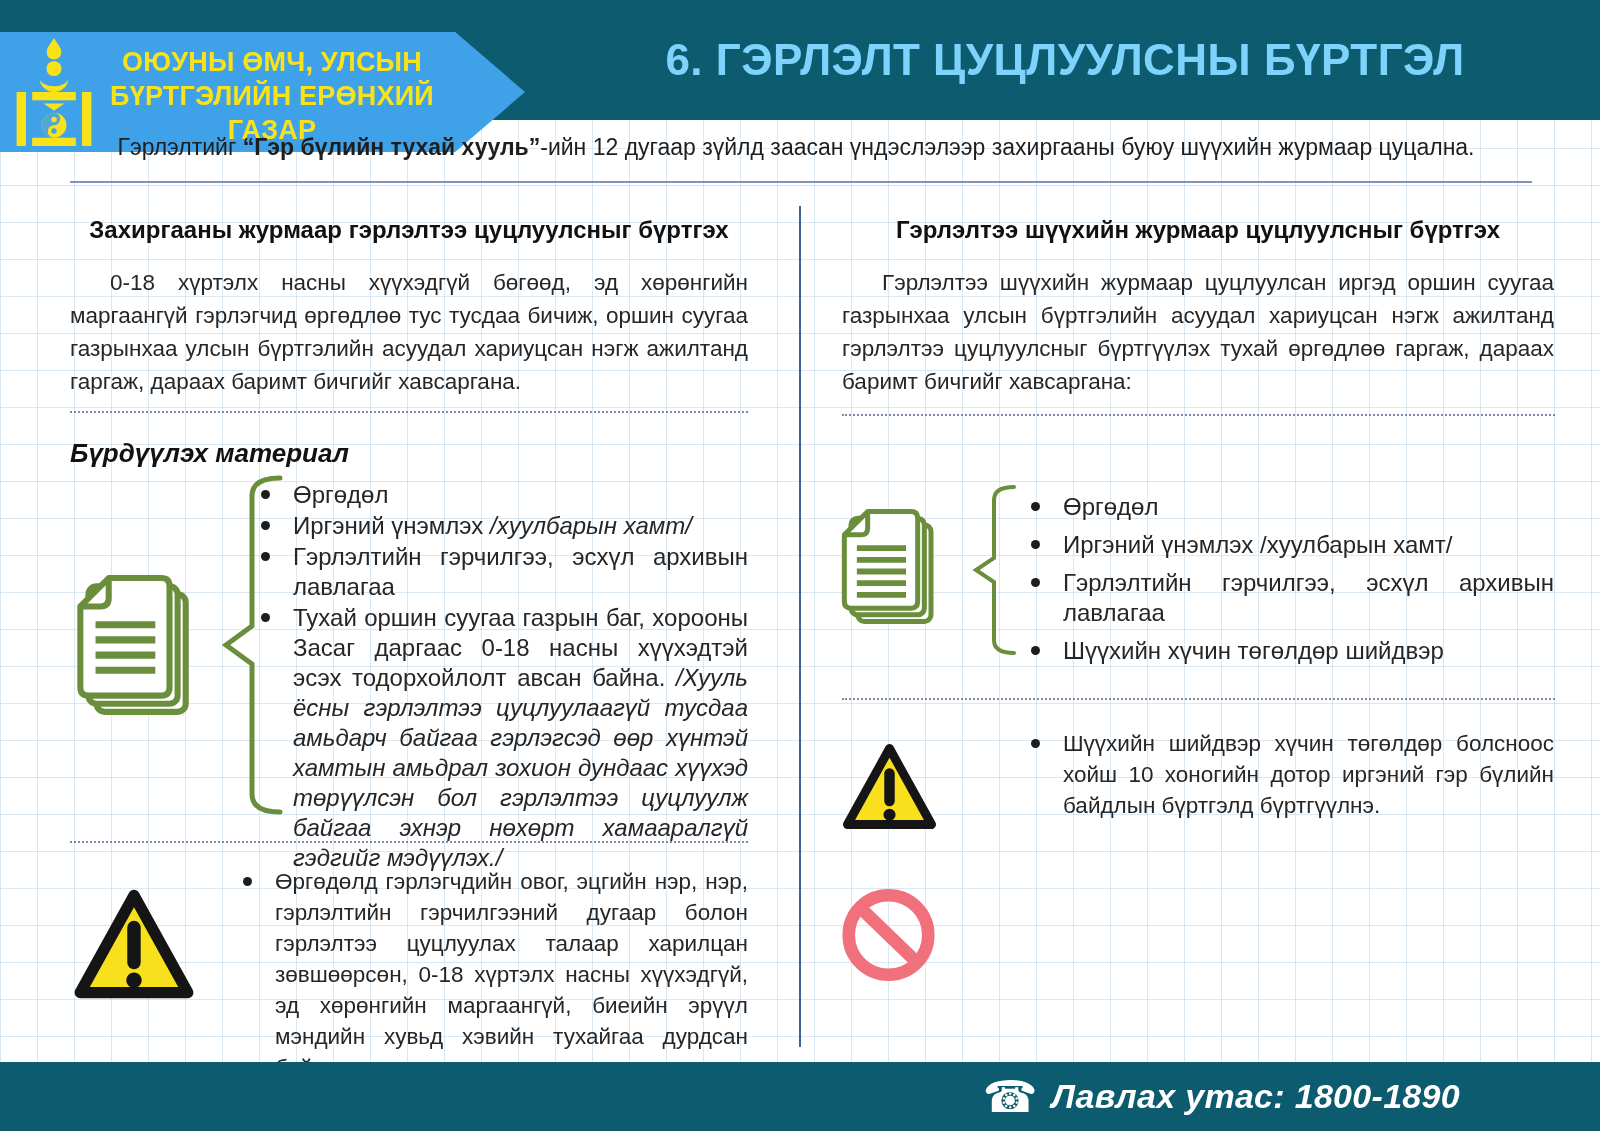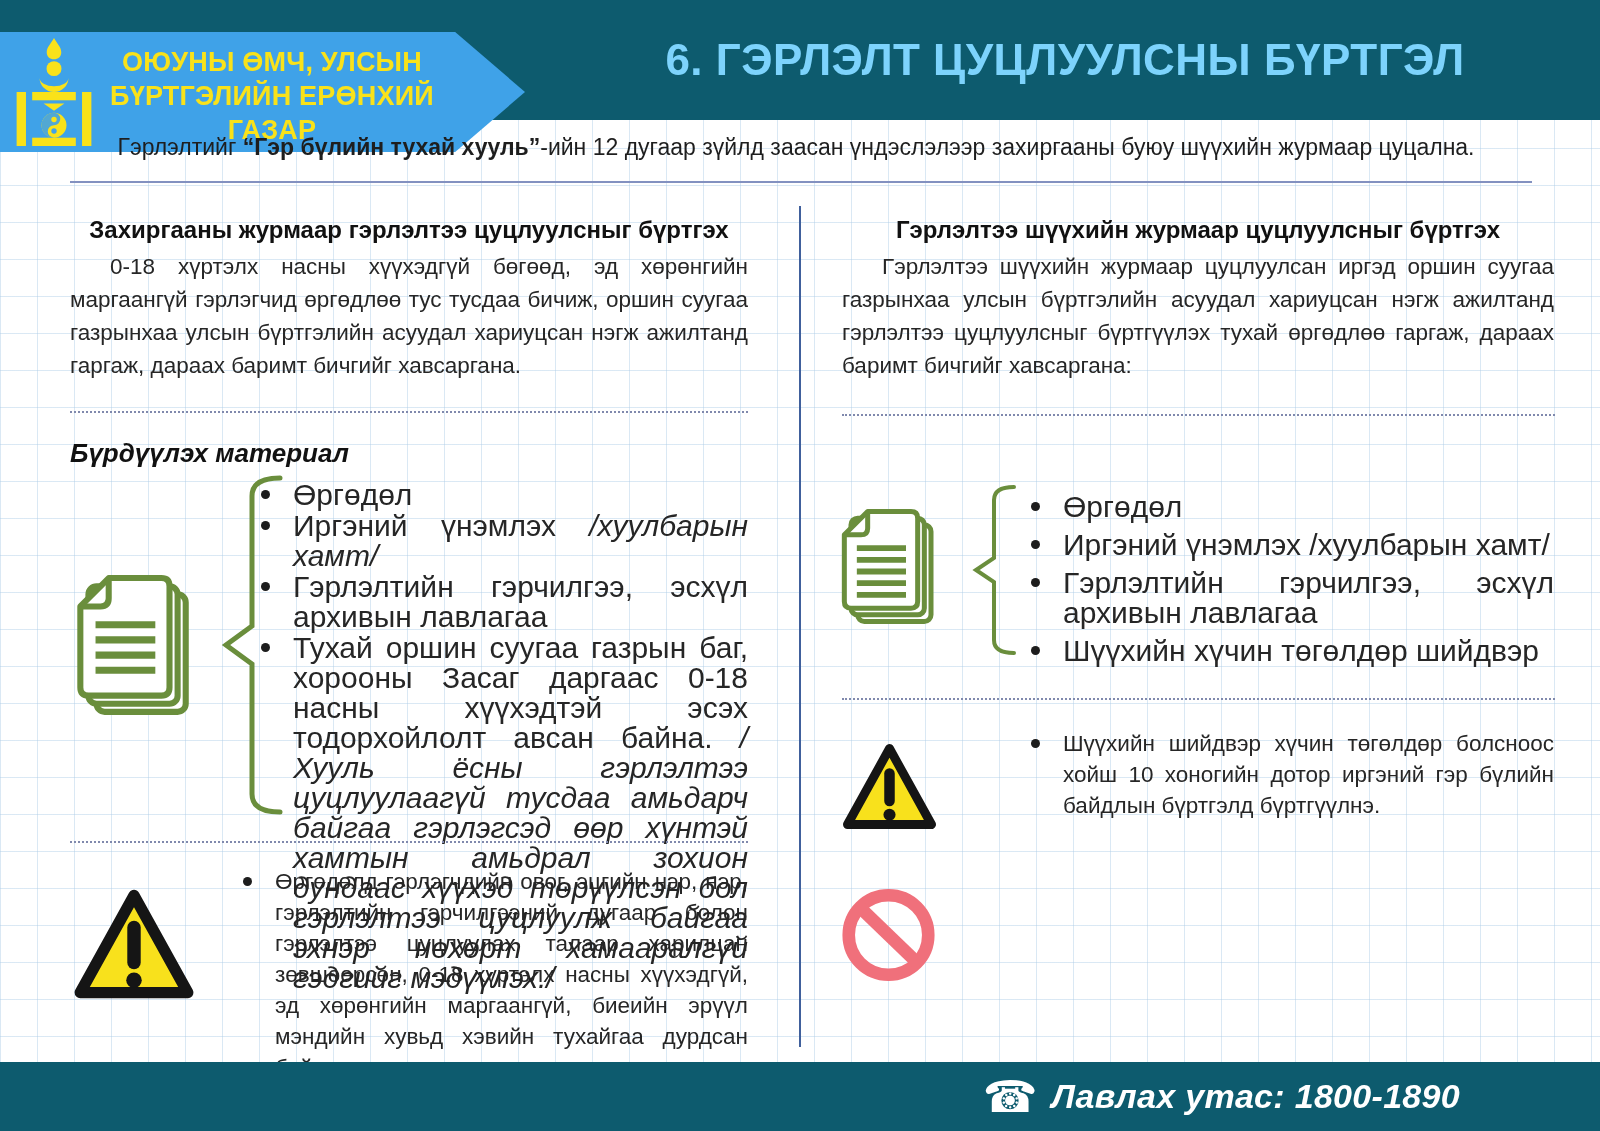--- a/index.html
+++ b/index.html
@@ -26,39 +26,39 @@
   .page-title{color:#7dd3fc;font-size:44px;font-weight:bold;letter-spacing:.5px;white-space:nowrap;text-align:center;}
   
   .intro{position:absolute;left:80px;right:88px;top:134px;text-align:center;font-size:23px;color:#1e1e1e;}
   .intro b{font-weight:bold;}
   .intro-rule{position:absolute;left:70px;top:181px;width:1462px;border-top:2px solid var(--line_blue);}
   
   .divider{position:absolute;left:799px;top:206px;width:2px;height:841px;background:var(--divider_blue);}
   .col-heading{position:absolute;top:216px;text-align:center;font-weight:bold;font-size:24px;color:#111;}
   .lh{left:70px;width:678px;}
   .rh{left:842px;width:712px;}
-  .col-par{position:absolute;top:250px;font-size:22.5px;line-height:33px;text-align:justify;text-indent:40px;}
+  .col-par{position:absolute;top:266px;font-size:22.5px;line-height:33px;text-align:justify;text-indent:40px;}
   .lp{left:70px;width:678px;}
   .rp{left:842px;width:712px;}
   .dotted{position:absolute;border-top:2px dotted var(--dotted);}
   .ld1{left:70px;width:678px;top:411px;}
   .rd1{left:842px;width:713px;top:414px;}
   .ld2{left:70px;width:678px;top:841px;}
   .rd2{left:842px;width:713px;top:698px;}
   .materials-heading{position:absolute;left:70px;top:438px;font-size:26px;font-weight:bold;color:#111;font-style:italic;}
   
   .doc-icon-left{position:absolute;left:70px;top:572px;width:122px;height:152px;}
   .doc-icon-right{position:absolute;left:836px;top:505px;width:100px;height:128px;}
   .brace-left{position:absolute;left:212px;top:474px;width:88px;height:342px;}
   .brace-right{position:absolute;left:964px;top:484px;width:64px;height:172px;}
   .warn-left{position:absolute;left:72px;top:880px;width:124px;height:128px;}
   .warn-right{position:absolute;left:841px;top:739px;width:97px;height:95px;}
   .no-icon{position:absolute;left:840px;top:884px;width:97px;height:102px;}
   
-  ul.mat{list-style:none;position:absolute;font-size:30px;}
+  ul.mat{list-style:none;position:absolute;font-size:24px;}
   ul.mat li{position:relative;padding-left:37px;text-align:justify;}
   ul.mat li::before{content:"";position:absolute;left:5px;top:10px;width:9px;height:9px;border-radius:50%;background:#1d1d1d;}
   .list-left{left:256px;top:480px;width:492px;}
   .list-left li{line-height:30px;margin-bottom:1px;}
   .list-right{left:1026px;top:492px;width:528px;}
   .list-right li{line-height:30px;margin-bottom:8px;}
   .it{font-style:italic;}
   .bullet-par{position:absolute;font-size:22.5px;line-height:31px;text-align:justify;padding-left:37px;}
   .bullet-par::before{content:"";position:absolute;left:5px;top:11px;width:9px;height:9px;border-radius:50%;background:#1d1d1d;}
   .warn-note-left{left:238px;top:866px;width:510px;}

